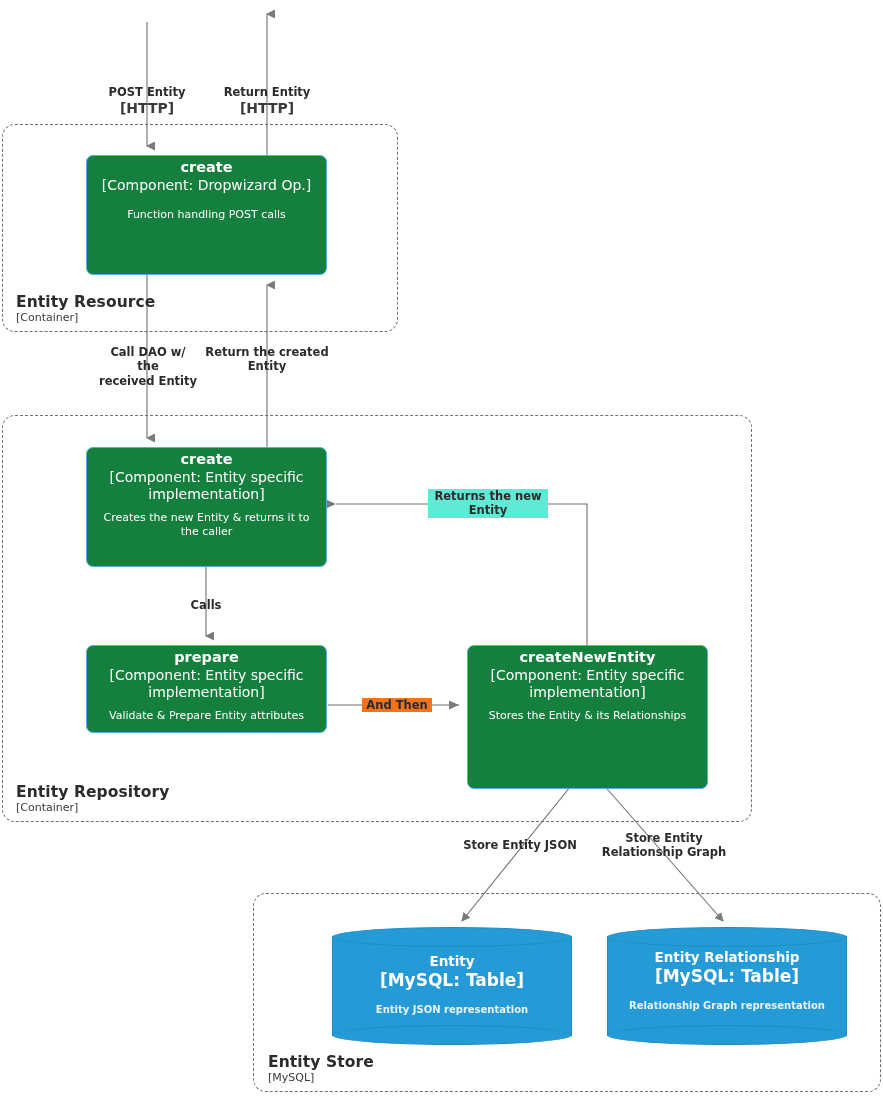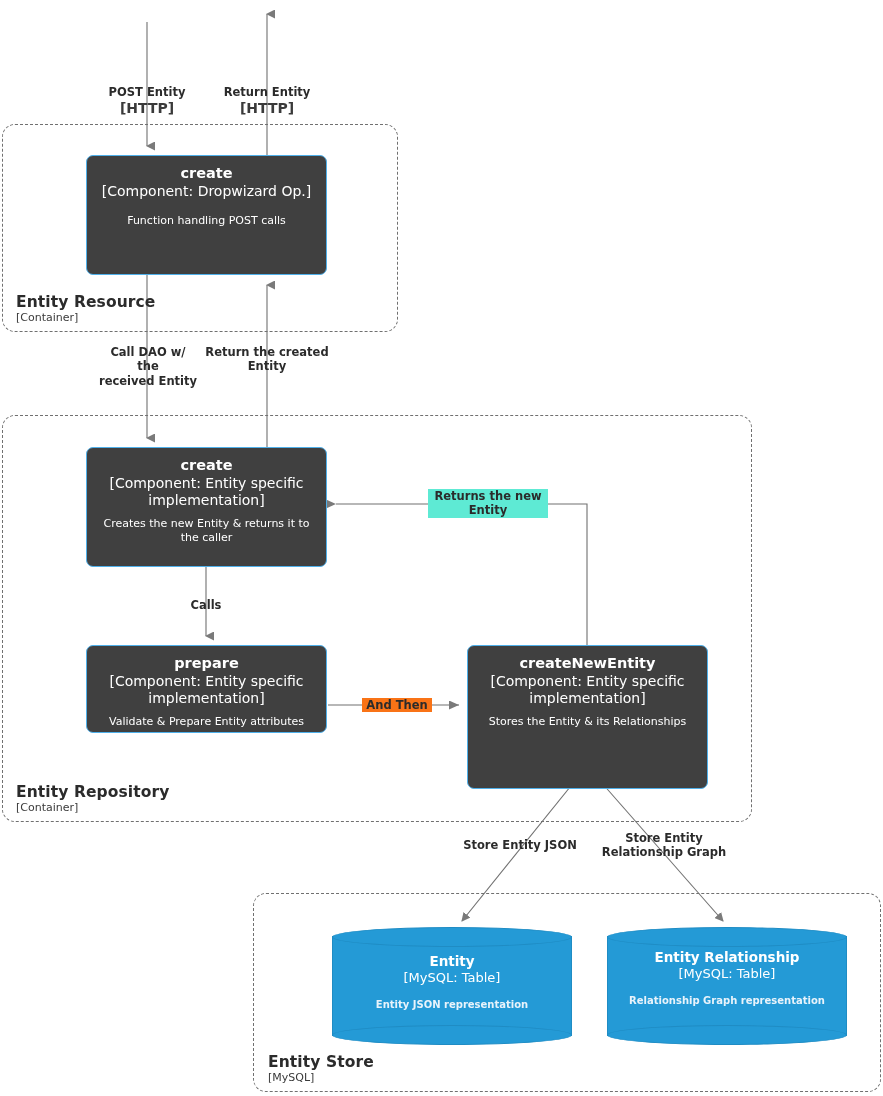--- a/index.html
+++ b/index.html
@@ -27,31 +27,31 @@
   .boundary-label .bl-title{
     font-size:15.5px;font-weight:bold;letter-spacing:.1px;white-space:nowrap;
   }
   .boundary-label .bl-sub{
     font-size:11px;font-weight:normal;color:#3a3a3a;white-space:nowrap;margin-top:1px;
   }
 
   
   .component{
     position:absolute;
-    background:#404040;
+    background:#15803d;
     border:1px solid #4fb0ea;
     border-radius:7px;
     box-sizing:border-box;
     color:#ffffff;
     text-align:center;
     display:flex;
     flex-direction:column;
     justify-content:flex-start;
     align-items:center;
-    padding-top:9px;
+    padding-top:3px;
     overflow:hidden;
   }
   .component .c-name{
     font-size:14.5px;font-weight:bold;line-height:1.22;
   }
   .component .c-tech{
     font-size:14px;font-weight:normal;line-height:1.22;padding:0 6px;
   }
   .component .c-desc{
     font-size:11px;font-weight:normal;line-height:1.25;padding:0 8px;margin-top:14px;
@@ -76,21 +76,21 @@
   .db .db-bottom{
     position:absolute;left:0;top:98px;width:240px;height:20px;
     background:#249ad6;border:1px solid #1f8cc4;border-radius:50%/50%;
     box-sizing:border-box;
   }
   .db .db-text{
     position:absolute;left:0;top:26px;width:240px;
     text-align:center;color:#ffffff;
   }
   .db .db-name{font-size:13.5px;font-weight:bold;line-height:1.25;}
-  .db .db-tech{font-size:13px;font-weight:normal;line-height:1.25;}
+  .db .db-tech{font-size:17px;font-weight:bold;line-height:1.25;}
   .db .db-desc{
     font-size:10px;font-weight:bold;line-height:1.25;margin-top:13px;
     color:#e8f3fb;padding:0 8px;
   }
 
   
   .edge-label{
     position:absolute;
     color:#2b2b2b;
     font-size:11.5px;

